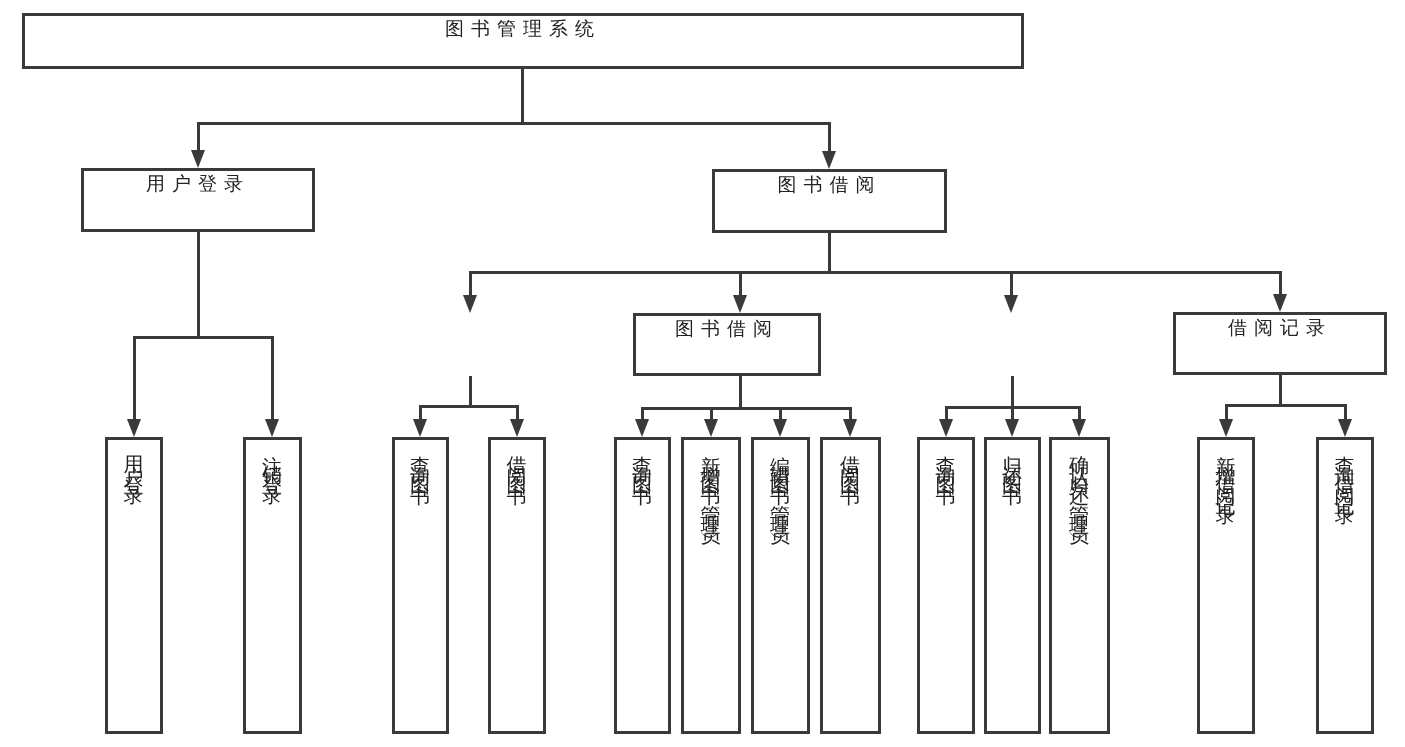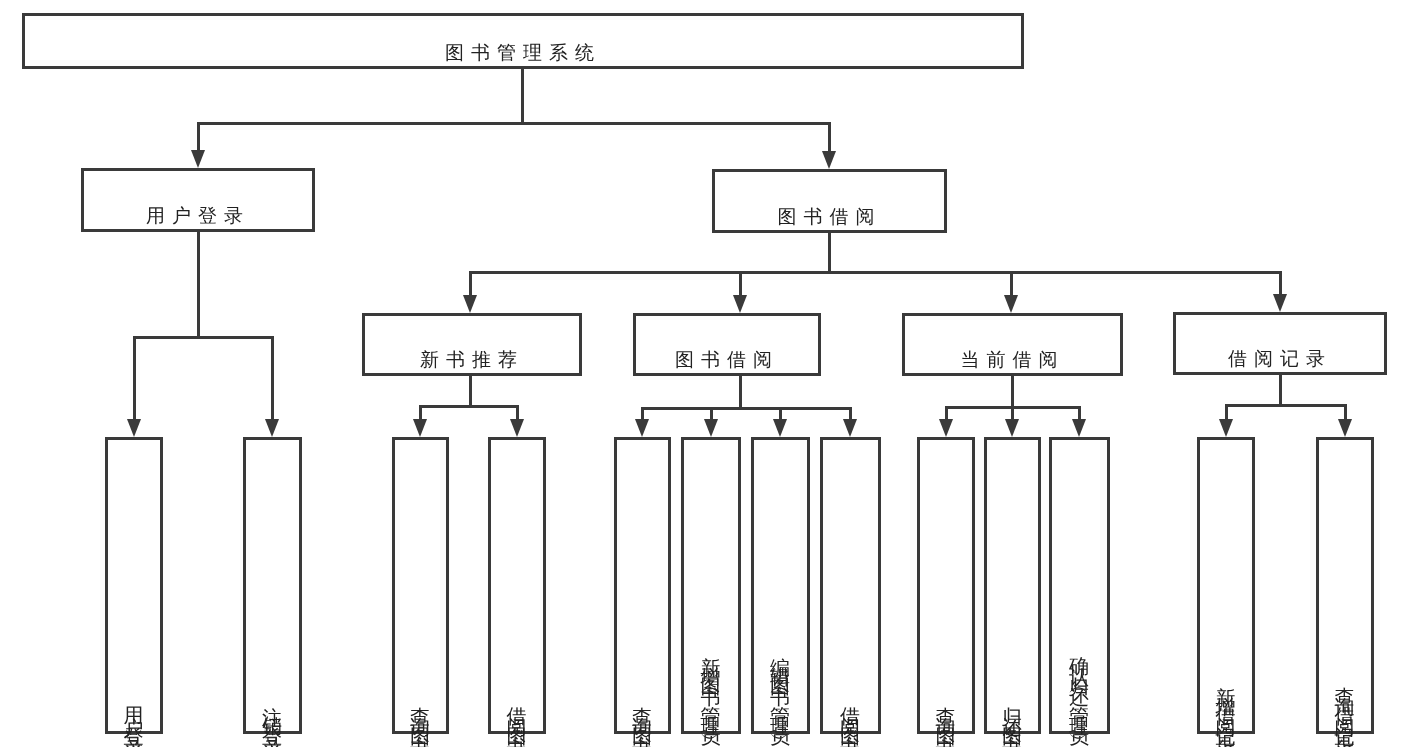--- a/index.html
+++ b/index.html
@@ -10,21 +10,21 @@
   }
   html,body{margin:0;padding:0;background:var(--bg);}
   .canvas{
     position:relative;width:1405px;height:747px;background:var(--bg);
     font-family:"Liberation Sans","DejaVu Sans",sans-serif;
     color:var(--text);overflow:hidden;
   }
   .node{
     position:absolute;box-sizing:border-box;background:var(--bg);
     border:3px solid var(--line);
-    display:flex;align-items:flex-end;justify-content:center;
+    display:flex;align-items:flex-start;justify-content:center;
   }
   .node.h{font-size:19px;letter-spacing:7px;white-space:nowrap;}
   .node.v .vtext{
     writing-mode:vertical-rl;
     font-size:20px;letter-spacing:10px;line-height:1;
     white-space:nowrap;
   }
   .vline{position:absolute;width:3px;background:var(--line);}
   .hline{position:absolute;height:3px;background:var(--line);}
   .arrow{
@@ -47,31 +47,25 @@
   </div>
 
   <div class="node h" style="left:81px;top:168px;width:234px;height:64px;">
     <span>用户登录</span>
   </div>
 
   <div class="node h" style="left:712px;top:169px;width:235px;height:64px;">
     <span>图书借阅</span>
   </div>
 
-  <div class="node h" style="left:362px;top:313px;width:220px;height:63px;">
-    <span>新书推荐</span>
-  </div>
 
   <div class="node h" style="left:633px;top:313px;width:188px;height:63px;">
     <span>图书借阅</span>
   </div>
 
-  <div class="node h" style="left:902px;top:313px;width:221px;height:63px;">
-    <span>当前借阅</span>
-  </div>
 
   <div class="node h" style="left:1173px;top:312px;width:214px;height:63px;">
     <span>借阅记录</span>
   </div>
 
   <div class="node v" style="left:105px;top:437px;width:58px;height:297px;">
     <span class="vtext">用户登录</span>
   </div>
 
   <div class="node v" style="left:243px;top:437px;width:59px;height:297px;">

